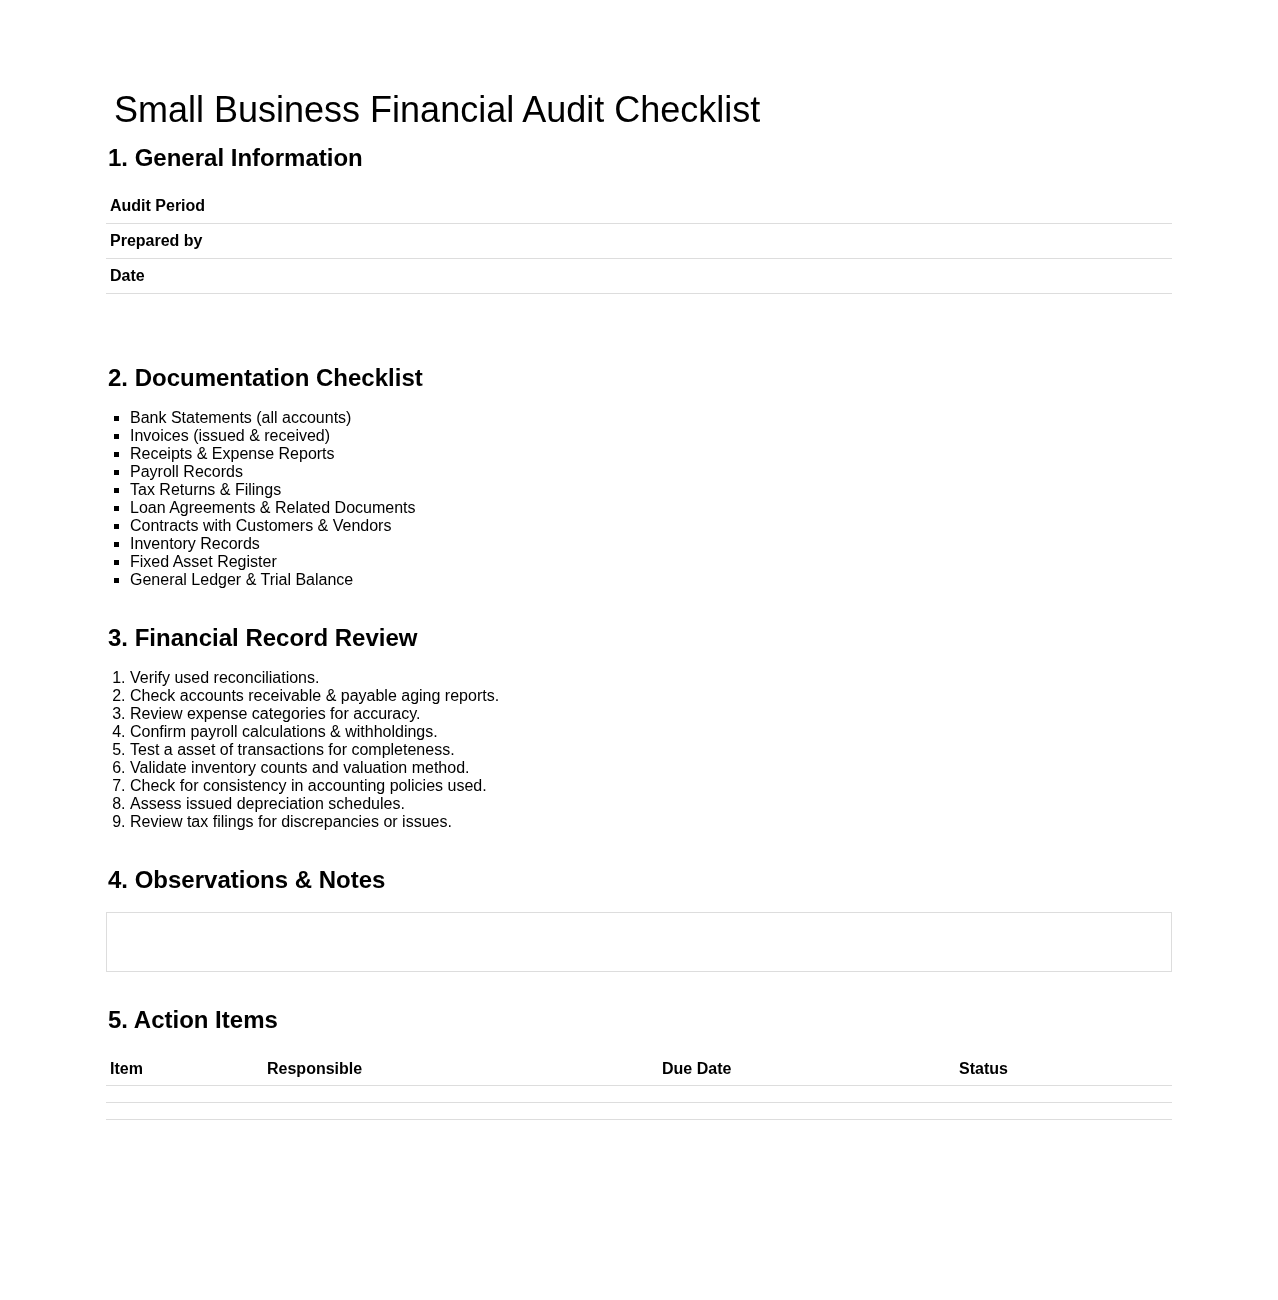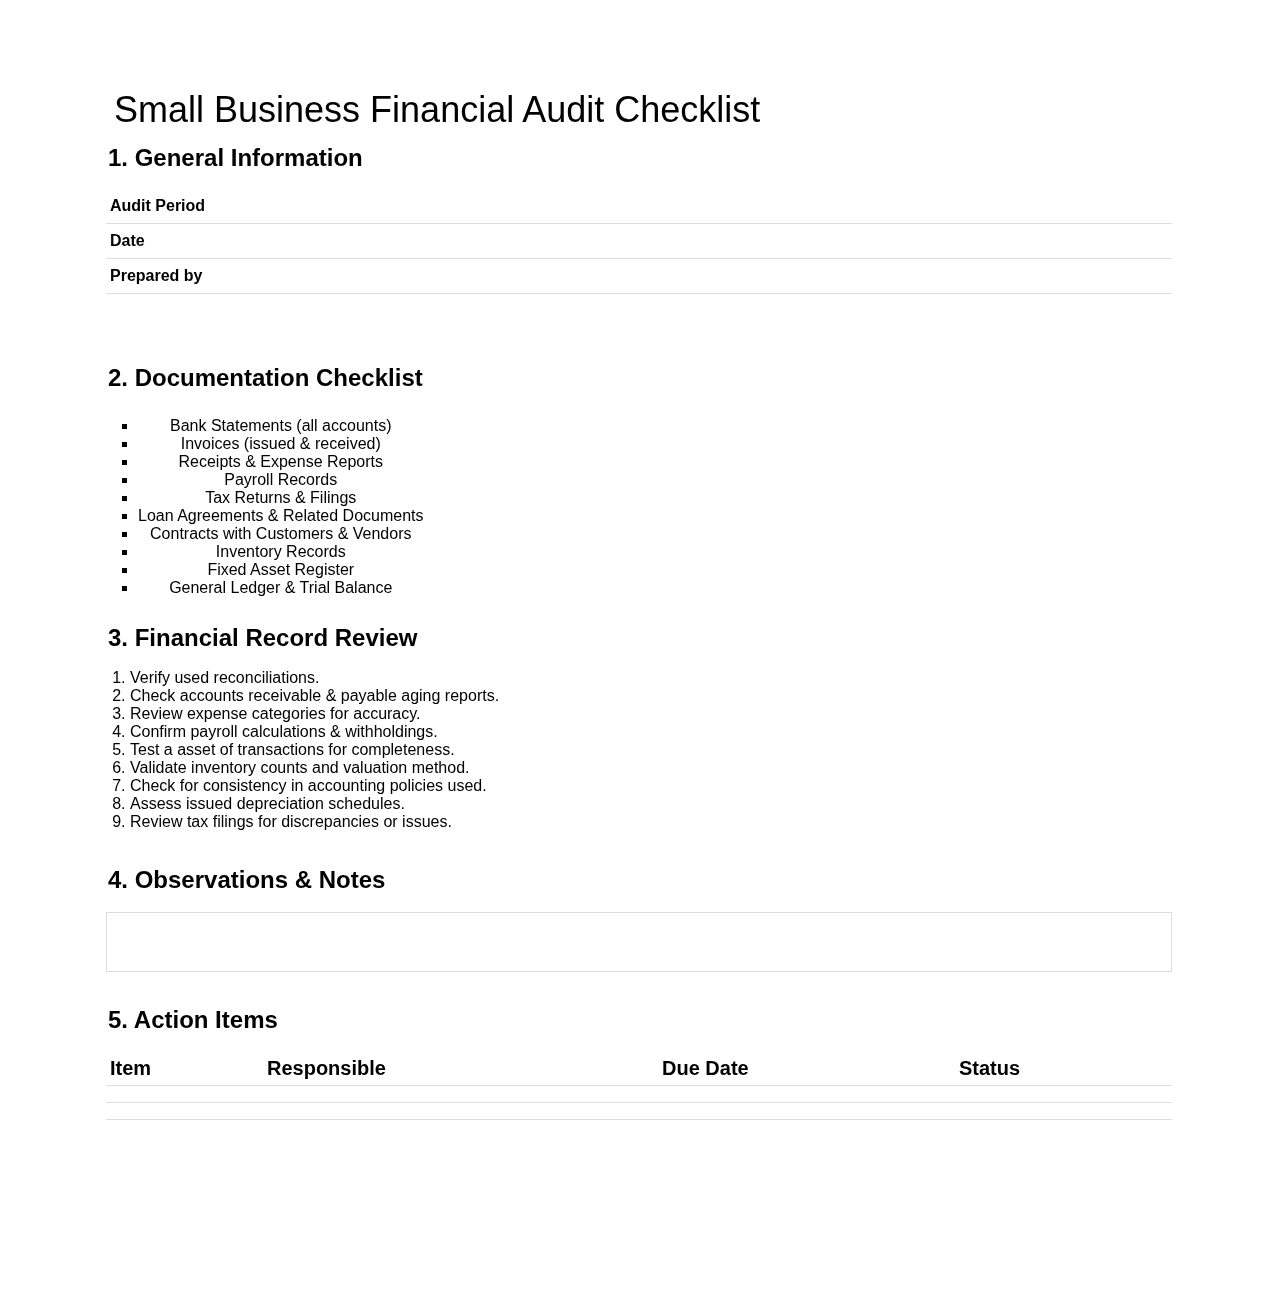--- a/index.html
+++ b/index.html
@@ -18,60 +18,60 @@
   }
   .info-table {
     position: absolute; left: 0; top: 189px; width: 1066px;
     border-collapse: collapse;
   }
   .info-table td {
     font-size: 16px; font-weight: bold; padding: 0 4px;
     height: 34px; border-bottom: 1px solid #dddddd; vertical-align: middle;
   }
   ul.docs {
-    position: absolute; left: 0; top: 409px; margin: 8px; padding: 0 0 0 24px;
-    list-style: square; font-size: 16px; line-height: 18px; text-align: center;
+    position: absolute; left: 0; top: 409px; margin: 0; padding: 0 0 0 24px;
+    list-style: square; font-size: 16px; line-height: 18px;
   }
   ol.review {
     position: absolute; left: 0; top: 669px; margin: 0; padding: 0 0 0 24px;
     font-size: 16px; line-height: 18px;
   }
   .notes-box {
     position: absolute; left: 0; top: 912px; width: 1064px; height: 58px;
     border: 1px solid #dddddd; background: #fff;
   }
   .action-table {
     position: absolute; left: 0; top: 1052px; width: 1066px;
     border-collapse: collapse; table-layout: fixed;
   }
   .action-table th {
-    font-size: 20px; font-weight: bold; text-align: left;
+    font-size: 16px; font-weight: bold; text-align: left;
     padding: 0 4px; height: 33px; border-bottom: 1px solid #dddddd;
   }
   .action-table td {
     height: 16px; padding: 0 4px; border-bottom: 1px solid #dddddd; font-size: 16px;
   }
 </style>
 </head>
 <body>
 
 <div class="page">
   <h1>Small Business Financial Audit Checklist</h1>
 
   <h2 style="top:142px">1. General Information</h2>
   <table class="info-table">
     <tbody>
     <tr>
       <td>Audit Period</td>
     </tr>
     <tr>
-      <td>Date</td>
+      <td>Prepared by</td>
     </tr>
     <tr>
-      <td>Prepared by</td>
+      <td>Date</td>
     </tr>
   </tbody>
     </table>
 
   <h2 style="top:362px">2. Documentation Checklist</h2>
   <ul class="docs">
     <li>Bank Statements (all accounts)</li>
     <li>Invoices (issued &amp; received)</li>
     <li>Receipts &amp; Expense Reports</li>
     <li>Payroll Records</li>

